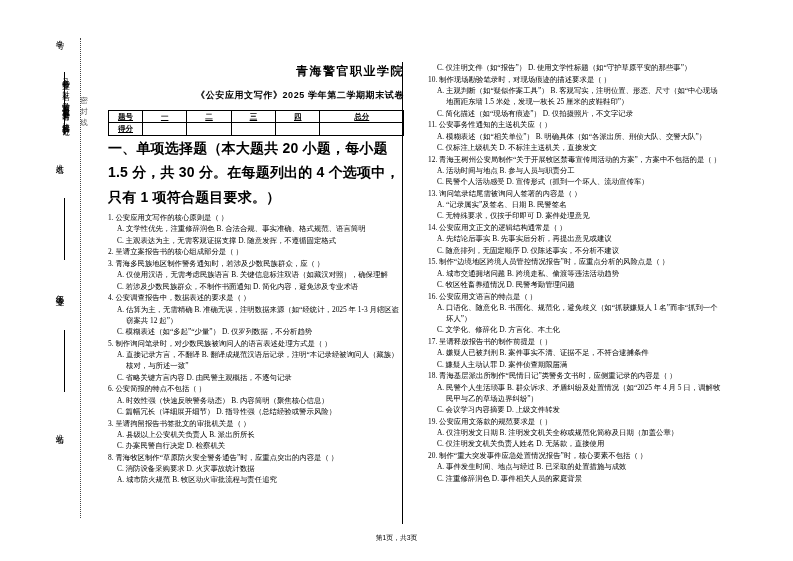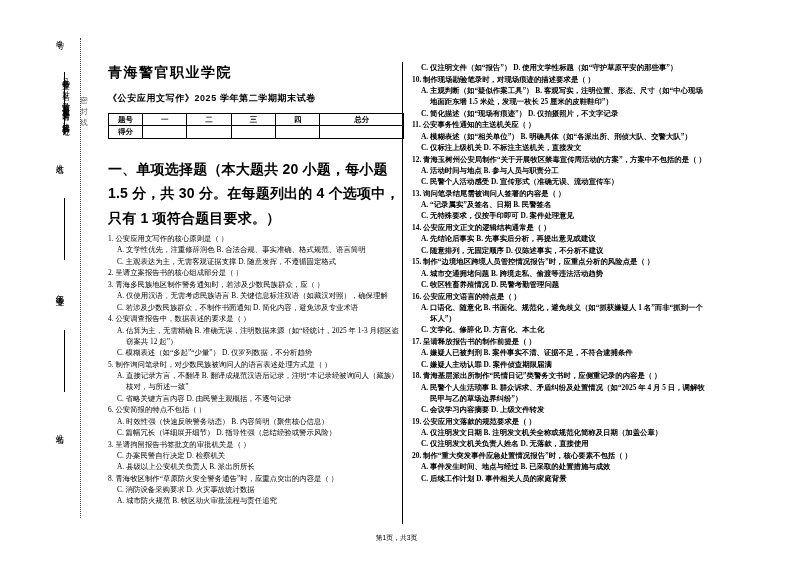--- a/index.html
+++ b/index.html
@@ -51,50 +51,51 @@
   
   .col {
     position: absolute;
     top: 62px;
     width: 296px;
     height: 470px;
     font-size: 7.4px;
     line-height: 1.52;
   }
   .col-left { left: 108px; }
-  .col-right { left: 412px; font-weight: bold; }
+  .col-right { left: 428px; }
   .col-divider {
     position: absolute;
     left: 402px; top: 62px;
     height: 462px; width: 0;
     border-left: 1px solid #000;
   }
 
   
   .school {
-    text-align: left;
+    text-align: right;
     font-weight: bold;
-    font-size: 14px;
+    font-size: 12px;
     letter-spacing: 1.5px;
     margin-bottom: 9px;
     font-family: "Liberation Sans", sans-serif;
   }
   .paper-title {
-    text-align: left;
+    text-align: right;
     font-weight: bold;
     font-size: 9px;
     letter-spacing: 0.6px;
     margin-bottom: 7px;
     font-family: "Liberation Sans", sans-serif;
   }
   table.score-table {
     width: 100%;
     border-collapse: collapse;
-    margin-bottom: 18px;
-    font-family: "Liberation Sans", sans-serif;
+    margin-bottom: 0;
+    font-family: "Liberation Sans", sans-serif;
+    text-decoration: underline;
   }
   table.score-table td {
     border: 1px solid #000;
     height: 11px;
     text-align: center;
     font-size: 7.5px;
     font-weight: bold;
     padding: 0;
   }
   table.score-table td.rowhead { width: 34px; }
@@ -223,22 +224,22 @@
         <div class="q">
           <div class="q-stem">6. 公安简报的特点不包括（   ）</div>
           <div class="q-opts">
             <div class="opt-line">A. 时效性强（快速反映警务动态） B. 内容简明（聚焦核心信息）</div>
             <div class="opt-line">C. 篇幅冗长（详细展开细节） D. 指导性强（总结经验或警示风险）</div>
           </div>
         </div>
         <div class="q">
           <div class="q-stem">3. 呈请拘留报告书签批文的审批机关是（   ）</div>
           <div class="q-opts">
+            <div class="opt-line">A. 县级以上公安机关负责人 B. 派出所所长</div>
             <div class="opt-line">C. 办案民警自行决定 D. 检察机关</div>
-            <div class="opt-line">A. 县级以上公安机关负责人 B. 派出所所长</div>
           </div>
         </div>
         <div class="q">
           <div class="q-stem">8. 青海牧区制作“草原防火安全警务通告”时，应重点突出的内容是（   ）</div>
           <div class="q-opts">
             <div class="opt-line">C. 消防设备采购要求 D. 火灾事故统计数据</div>
             <div class="opt-line">A. 城市防火规范 B. 牧区动火审批流程与责任追究</div>
           </div>
         </div>
       </div>
@@ -262,21 +263,21 @@
           <div class="q-stem">11. 公安事务性通知的主送机关应（   ）</div>
           <div class="q-opts">
             <div class="opt-line">A. 模糊表述（如“相关单位”） B. 明确具体（如“各派出所、刑侦大队、交警大队”）</div>
             <div class="opt-line">C. 仅标注上级机关 D. 不标注主送机关，直接发文</div>
           </div>
         </div>
         <div class="q">
           <div class="q-stem">12. 青海玉树州公安局制作“关于开展牧区禁毒宣传周活动的方案”，方案中不包括的是（   ）</div>
           <div class="q-opts">
             <div class="opt-line">A. 活动时间与地点 B. 参与人员与职责分工</div>
-            <div class="opt-line">C. 民警个人活动感受 D. 宣传形式（准确无误、流动宣传车）</div>
+            <div class="opt-line">C. 民警个人活动感受 D. 宣传形式（抓到一个坏人、流动宣传车）</div>
           </div>
         </div>
         <div class="q">
           <div class="q-stem">13. 询问笔录结尾需被询问人签署的内容是（   ）</div>
           <div class="q-opts">
             <div class="opt-line">A. “记录属实”及签名、日期 B. 民警签名</div>
             <div class="opt-line">C. 无特殊要求，仅按手印即可 D. 案件处理意见</div>
           </div>
         </div>
         <div class="q">
@@ -318,20 +319,20 @@
           <div class="q-stem">19. 公安应用文落款的规范要求是（   ）</div>
           <div class="q-opts">
             <div class="opt-line">A. 仅注明发文日期 B. 注明发文机关全称或规范化简称及日期（加盖公章）</div>
             <div class="opt-line">C. 仅注明发文机关负责人姓名 D. 无落款，直接使用</div>
           </div>
         </div>
         <div class="q">
           <div class="q-stem">20. 制作“重大突发事件应急处置情况报告”时，核心要素不包括（   ）</div>
           <div class="q-opts">
             <div class="opt-line">A. 事件发生时间、地点与经过 B. 已采取的处置措施与成效</div>
-            <div class="opt-line">C. 后续工作计划 D. 事件相关人员的家庭背景</div>
+            <div class="opt-line">C. 注重修辞润色 D. 事件相关人员的家庭背景</div>
           </div>
         </div>
       </div>
   </div>
 
   <div class="footer">第1页，共3页</div>
 </div>
 
 </body></html>

